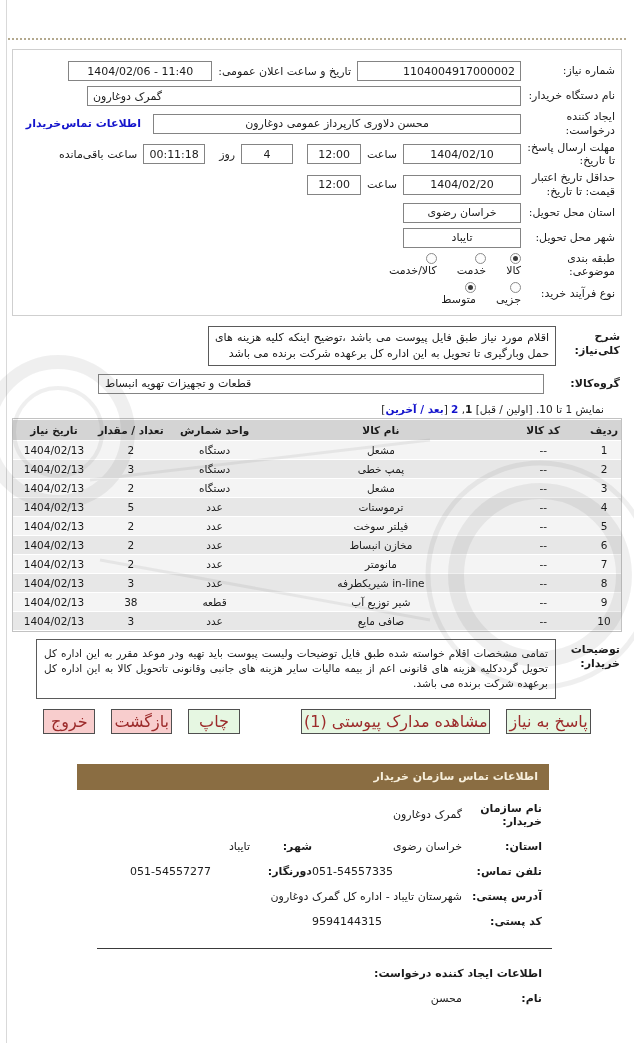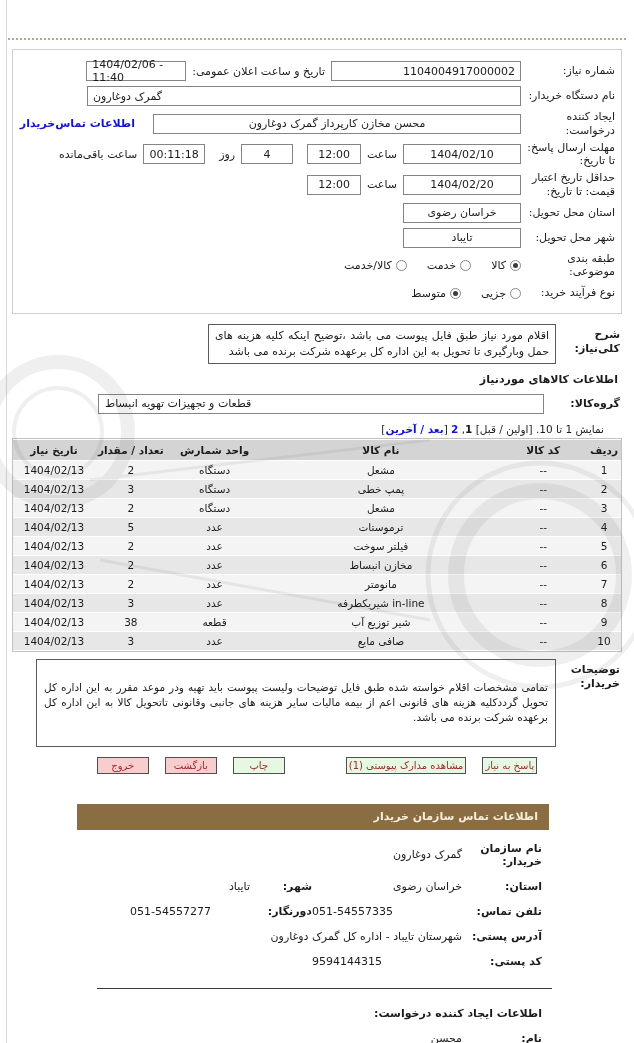--- a/index.html
+++ b/index.html
@@ -32,21 +32,21 @@
   }
   .fbox.right { justify-content:flex-end; }
   .fbox.center { justify-content:center; }
   .ltr { direction:ltr; unicode-bidi:isolate; }
   .mini-label { margin:0 6px; }
   .link { color:#1414cc; font-weight:bold; cursor:pointer; }
 
   .radio { width:11px; height:11px; border:1px solid #8a8a8a; border-radius:50%; background:#fdfdfd; margin-left:4px; flex:none; position:relative; }
   .radio.sel::after { content:""; position:absolute; inset:2px; border-radius:50%; background:#3a3a3a; }
   .checkbox { width:11px; height:11px; border:1px solid #8a8a8a; background:#fdfdfd; margin-left:4px; flex:none; }
-  .opt { display:flex; align-items:center; margin-left:20px; }
+  .opt { display:flex; align-items:flex-start; margin-left:20px;flex-direction:column; }
 
   .desc-row { display:flex; margin:10px 14px 0 14px; align-items:flex-start; }
   .desc-label { font-weight:bold; width:64px; flex:none; padding-top:4px; line-height:1.3; }
   .desc-box { border:1px solid #5a5a5a; width:348px; padding:3px 6px; line-height:1.45; text-align:justify; background:#fff;margin-left:12px; }
   .section-heading { font-weight:bold; margin:9px 16px 0 0; }
   .group-row { display:flex; margin:8px 14px 0 14px; align-items:center; }
   .group-label { font-weight:bold; width:62px; flex:none; margin-left:14px; }
   .group-box { border:1px solid #848484; width:446px; height:20px; display:flex; align-items:center; justify-content:flex-end; padding:0 6px; }
 
   .pagination { margin:9px 30px 0 14px; font-size:10.5px; }
@@ -59,25 +59,25 @@
   }
   table.items td { height:18px; text-align:center; padding:0 2px; }
   table.items tr.odd td { background:#f4f4f4; }
   table.items tr.even td { background:#e7e7e7; }
   td.name-cell { direction:ltr; }
   th.c-row{width:34px;} th.c-code{width:88px;} th.c-name{width:238px;}
   th.c-unit{width:96px;} th.c-qty{width:72px;} th.c-date{width:82px;}
 
   .notes-row { display:flex; margin:7px 14px 0 14px; align-items:flex-start; }
   .notes-label { font-weight:bold; width:64px; flex:none; padding-top:4px; line-height:1.3; }
-  .notes-box { border:1px solid #5a5a5a; width:520px; padding:20px 7px; line-height:1.45; text-align:justify; font-size:10.5px; background:#fff; }
+  .notes-box { border:1px solid #5a5a5a; width:520px; padding:6px 7px; line-height:1.45; text-align:justify; font-size:10.5px; background:#fff; }
 
   .btn-row { display:flex; justify-content:center; gap:16px; margin:10px 0 0 0; }
   .btn {
-    border:1px solid #4f4f4f; padding:2px 2px; font-size:10px; color:#9c2b2b;
+    border:1px solid #4f4f4f; padding:2px 2px; font-size:16px; color:#9c2b2b;
     font-family:inherit; cursor:pointer; min-width:52px; text-align:center;
   }
   .btn.green { background:#e6f7e2; }
   .btn.pink { background:#f8cdcd; }
   .btn.wide { min-width:120px;margin-left:45px; }
 
   .contact { margin-top:30px; }
   .crow { display:flex; align-items:center; margin:12px 92px 0 0; }
   .clabel { font-weight:bold; width:80px; flex:none; }
   .cvalue { width:150px; flex:none; }
@@ -103,42 +103,42 @@
     <line x1="100" y1="560" x2="430" y2="620" stroke="#444" stroke-width="3"></line>
   </svg>
 
   <div class="content">
 
 
     <div class="panel">
 
       <div class="frow">
         <span class="flabel">شماره نیاز:</span>
-        <span class="fbox right ltr" style="width:190px">
+        <span class="fbox right ltr" style="width:164px">
             <span class="ltr">1104004917000002</span>
           </span>
         <span class="mini-label" style="">تاریخ و ساعت اعلان عمومی:</span>
-        <span class="fbox center" style="width:100px">
+        <span class="fbox center" style="width:144px">
             <span class="ltr">1404/02/06 - 11:40</span>
           </span>
       </div>
 
       <div class="frow">
         <span class="flabel">نام دستگاه خریدار:</span>
         <span class="fbox right" style="width:434px">
             <span>گمرک دوغارون</span>
           </span>
       </div>
 
       <div class="frow">
         <span class="flabel">ایجاد کننده درخواست:</span>
         <span class="fbox center" style="width:368px">
-            <span>محسن مخازن کارپرداز گمرک دوغارون</span>
-          </span>
-        <span class="link" style="margin-right:18px">اطلاعات تماس‌خریدار</span>
+            <span>محسن دلاوری کارپرداز عمومی دوغارون</span>
+          </span>
+        <span class="link" style="margin-right:12px">اطلاعات تماس‌خریدار</span>
       </div>
 
       <div class="frow">
         <span class="flabel">مهلت ارسال پاسخ: تا تاریخ:</span>
         <span class="fbox center" style="width:118px">
             <span class="ltr">1404/02/10</span>
           </span>
         <span class="mini-label">ساعت</span>
         <span class="fbox center" style="width:54px">
             <span class="ltr">12:00</span>
@@ -206,21 +206,20 @@
         </span>
       </div>
 
     </div>
 
     <div class="desc-row">
       <span class="desc-label">شرح کلی‌نیاز:</span>
       <span class="desc-box">اقلام مورد نیاز طبق فایل پیوست می باشد ،توضیح اینکه کلیه هزینه های حمل  وبارگیری تا تحویل به این اداره کل برعهده شرکت برنده می باشد</span>
     </div>
 
-    <div class="section-heading">اطلاعات کالاهای موردنیاز</div>
     <div class="group-row">
       <span class="group-label">گروه‌کالا:</span>
       <span class="group-box">
           <span>قطعات و تجهیزات تهویه انبساط</span>
         </span>
     </div>
 
     <div class="pagination">
       <span>نمایش 1 تا 10. </span><span>[اولین / قبل] </span><span class="cur">1</span><span>, </span><span class="link">2</span><span> [</span><span class="link">بعد / آخرین</span><span>]</span>
     </div>

